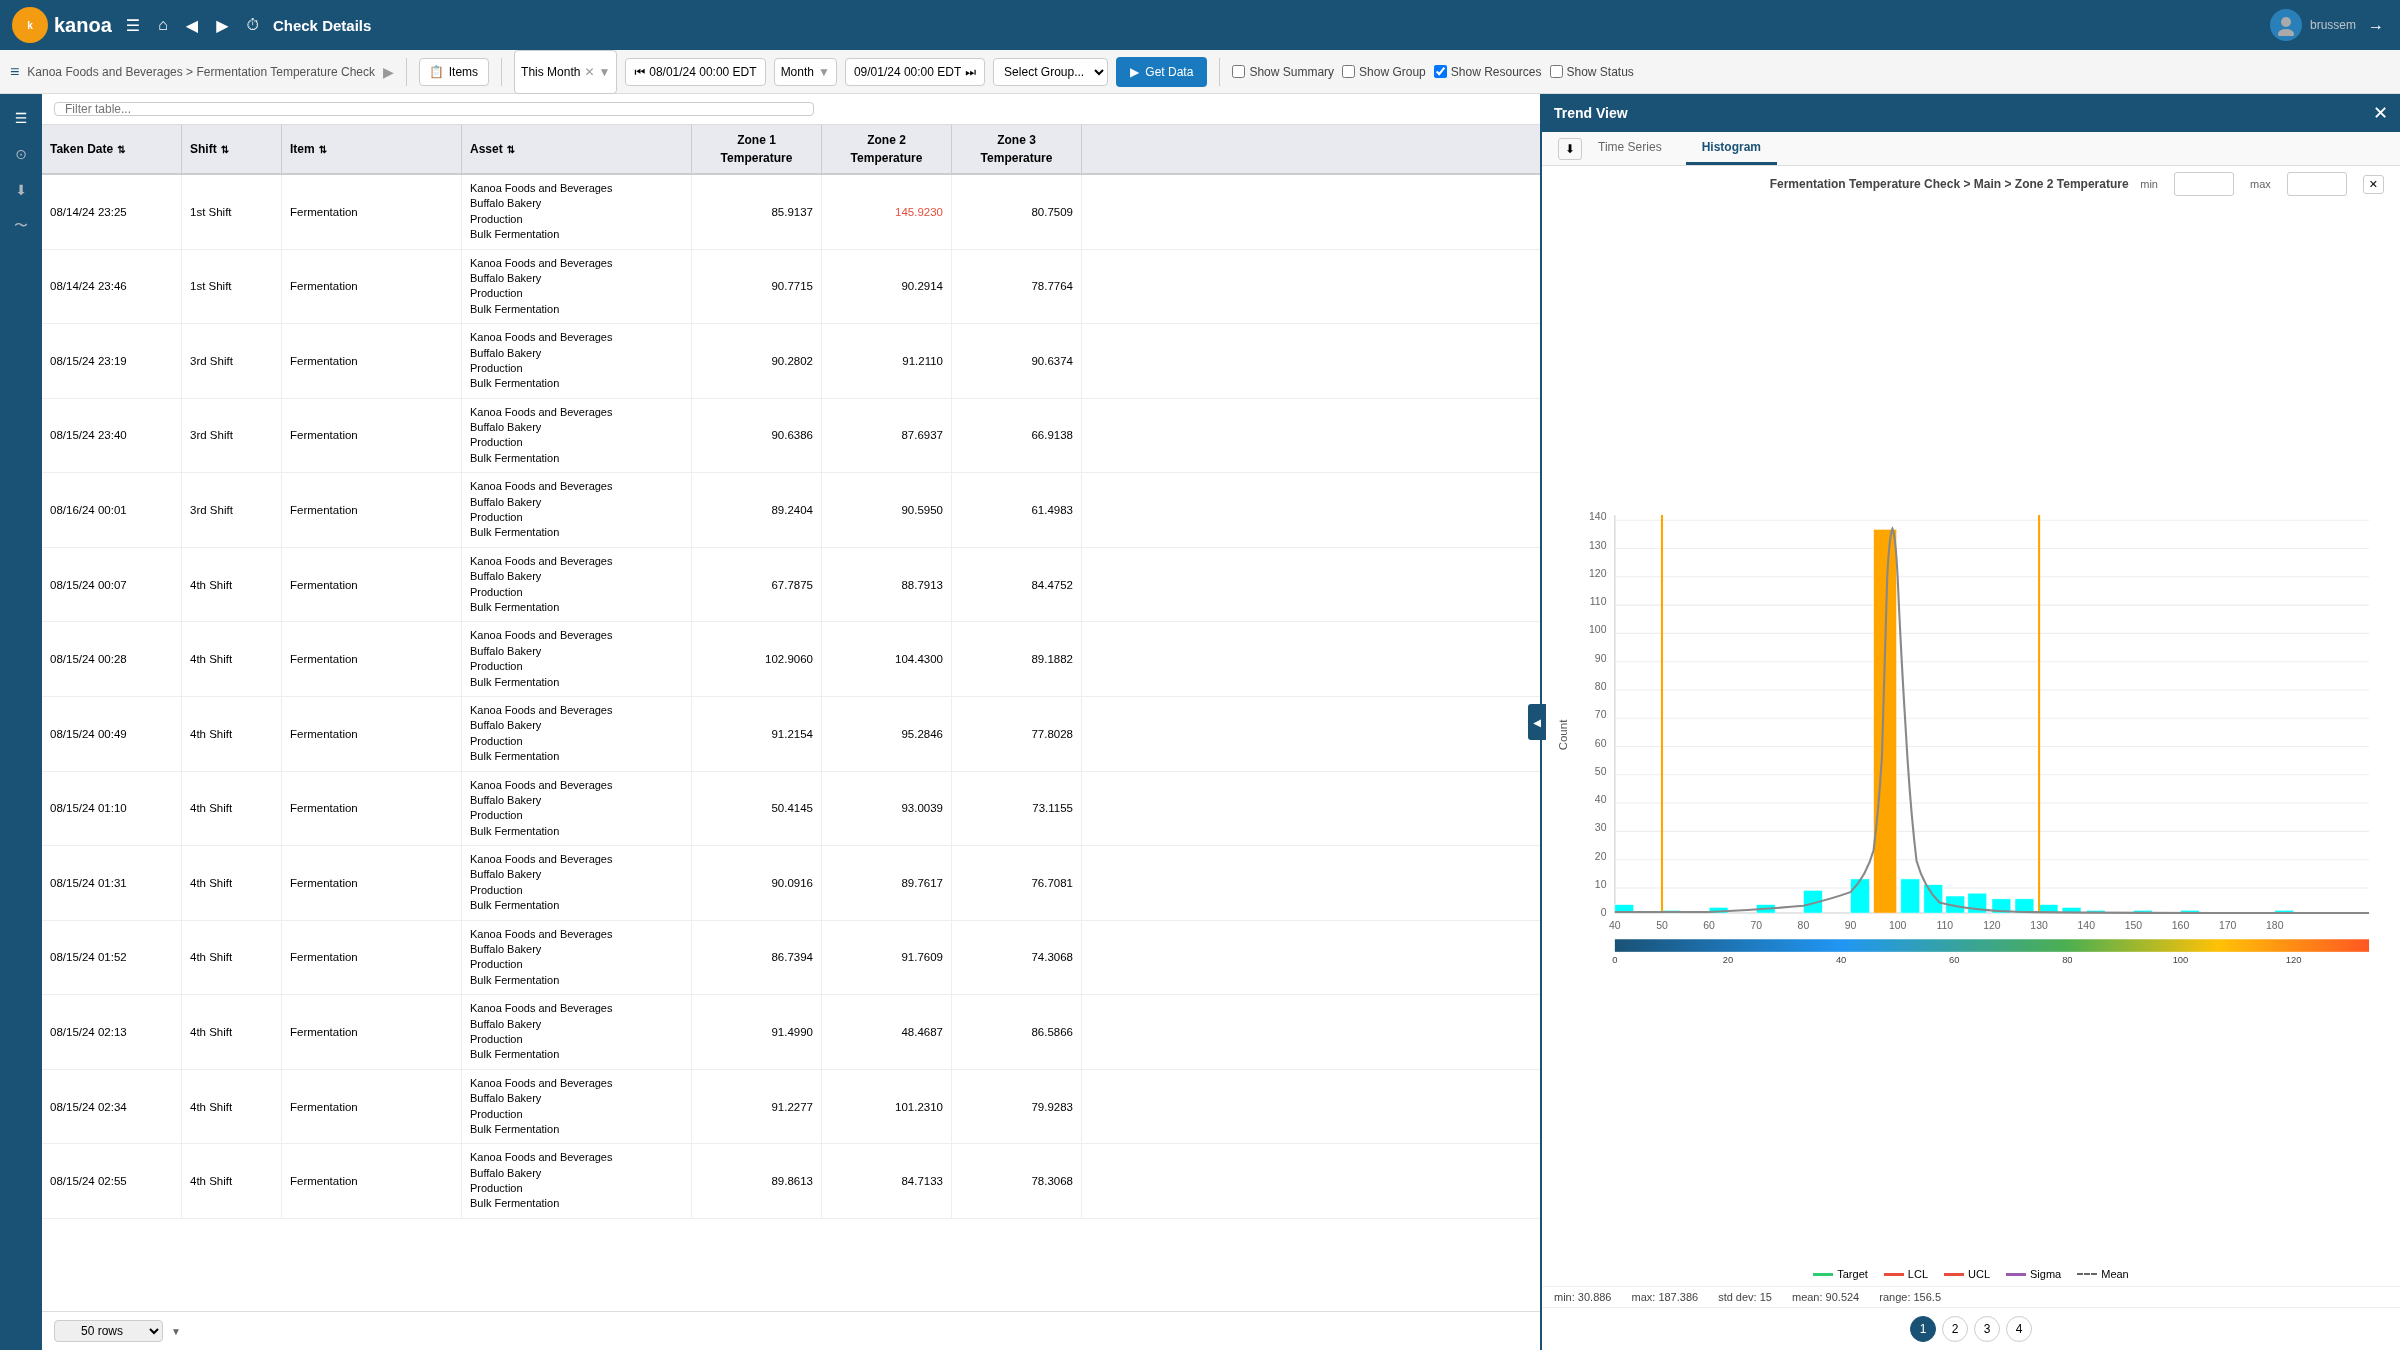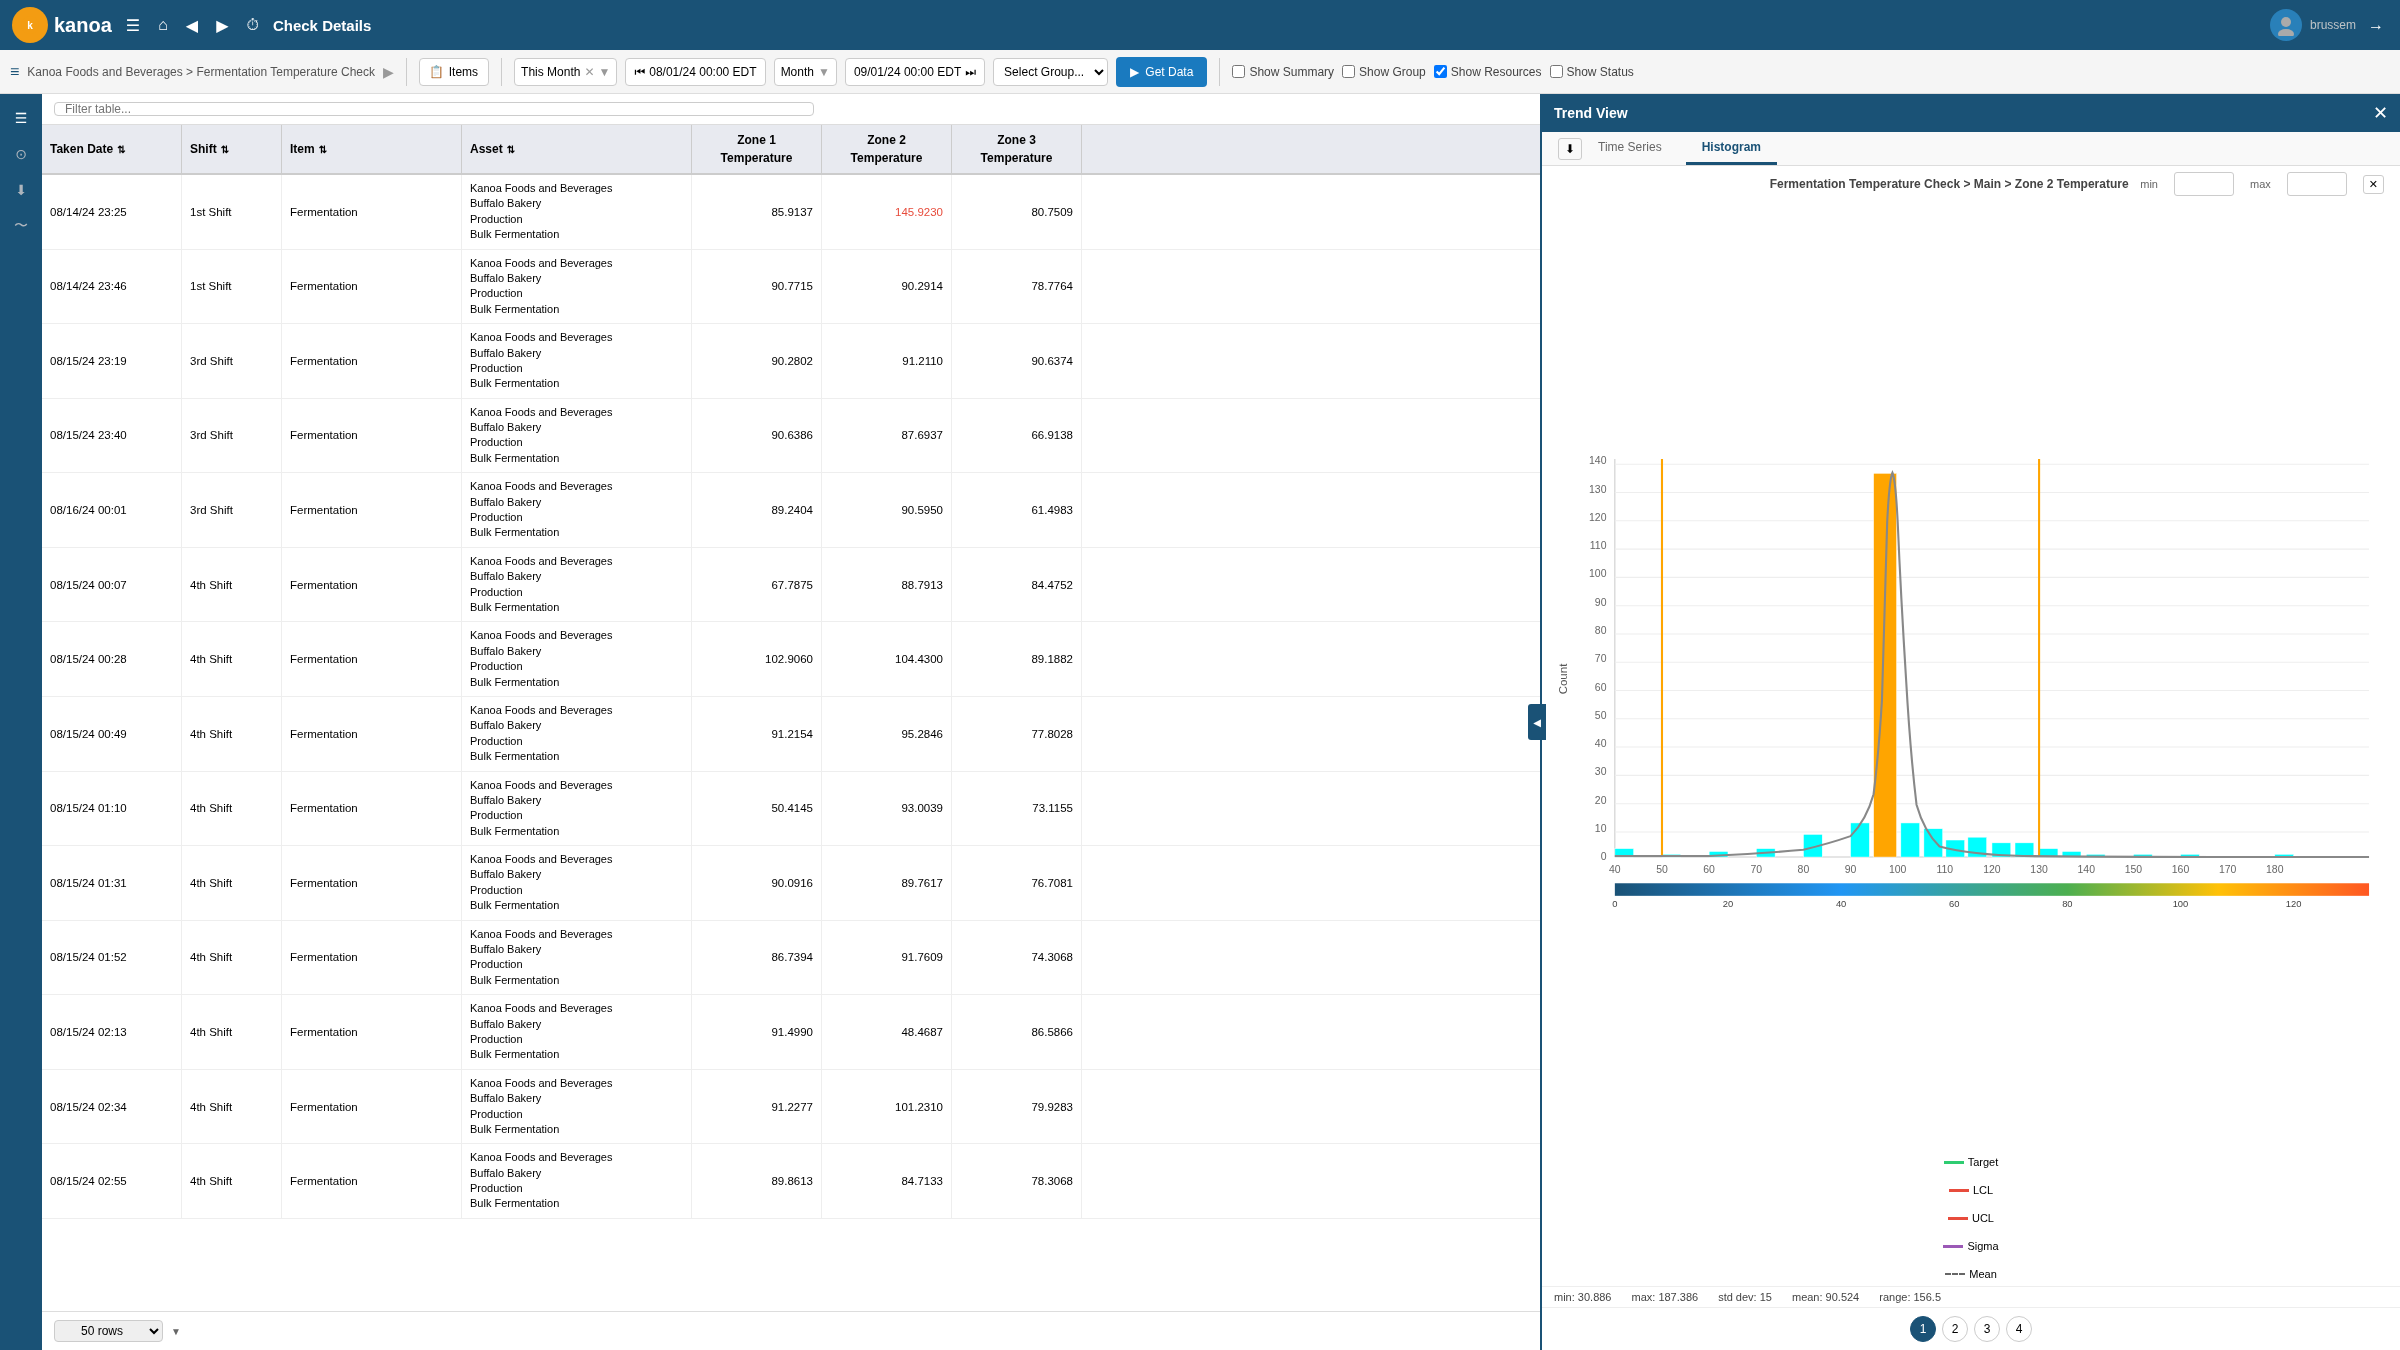--- a/index.html
+++ b/index.html
@@ -345,21 +345,20 @@
     }
 
     
     .chart-legend {
       display: flex;
       align-items: center;
       gap: 16px;
       justify-content: center;
       padding: 6px 0;
       font-size: 11px;
-      flex-direction: column;
     }
     .legend-item {
       display: flex;
       align-items: center;
       gap: 4px;
     }
 
     
     .stats-bar {
       padding: 4px 12px;
@@ -452,21 +451,21 @@
   <span style="font-size:16px; color:#1a5276;">≡</span>
   <span class="breadcrumb">Kanoa Foods and Beverages &gt; Fermentation Temperature Check</span>
   <span style="font-size:14px; color:#999;">▶</span>
   <div class="toolbar-sep"></div>
   <button class="toolbar-btn">
     <span>📋</span>
     <span>Items</span>
   </button>
   <div class="toolbar-sep"></div>
 
-  <div style="display:flex; align-items:center; border:1px solid #ccc; border-radius:4px; height:28px; background:white; padding:0 6px; gap:4px;">
+  <div style="display:flex; align-items:center; border:1px solid #ccc; border-radius:4px; height:44px; background:white; padding:0 6px; gap:4px;">
     <span style="font-size:12px;">This Month</span>
     <span style="color:#999; cursor:pointer;">✕</span>
     <span style="color:#999; cursor:pointer;">▼</span>
   </div>
 
   <div class="date-display">
     <span style="cursor:pointer; margin-right:4px;">⏮</span>
     <span>08/01/24 00:00 EDT</span>
   </div>
 

